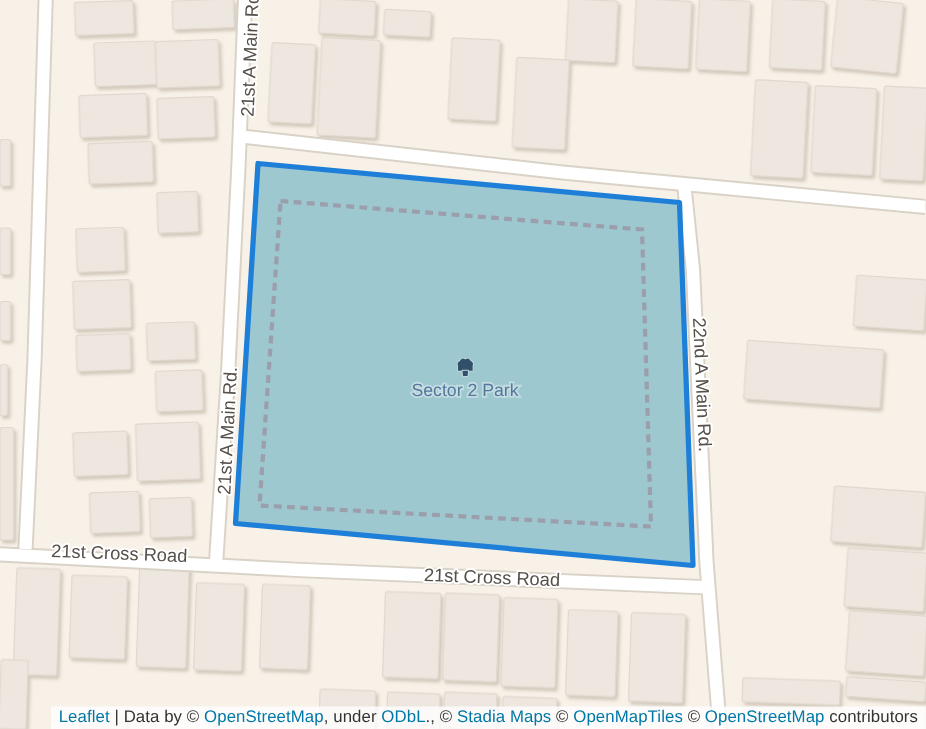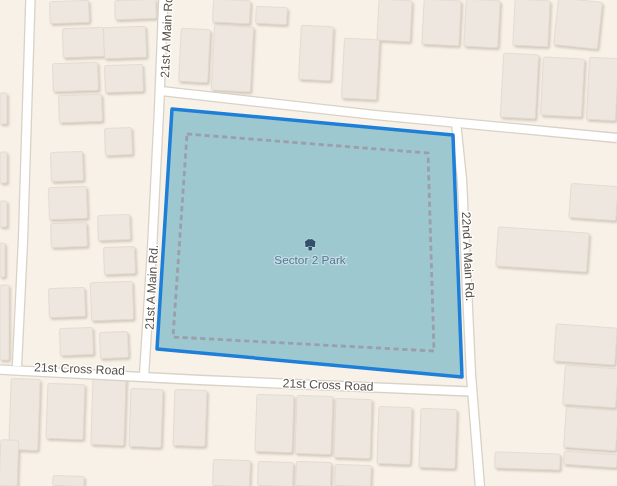--- a/index.html
+++ b/index.html
@@ -188,13 +188,14 @@
     <text x="0" y="0" transform="translate(153.5,330) rotate(-87)" text-anchor="start">21st A Main Rd.</text>
 
     <text x="0" y="0" transform="translate(462,212) rotate(87.4)" text-anchor="start">22nd A Main Rd.</text>
 
     <text x="0" y="0" transform="translate(34,371.3) rotate(2.2)" text-anchor="start">21st Cross Road</text>
 
     <text x="0" y="0" transform="translate(282.5,387.3) rotate(2.2)" text-anchor="start">21st Cross Road</text>
   </g>
 </svg>
 
+<div id="attrib"><a>Leaflet</a> | Data by © <a>OpenStreetMap</a>, under <a>ODbL</a>., © <a>Stadia Maps</a> © <a>OpenMapTiles</a> © <a>OpenStreetMap</a> contributors</div>
 </div>
 
 </body></html>

